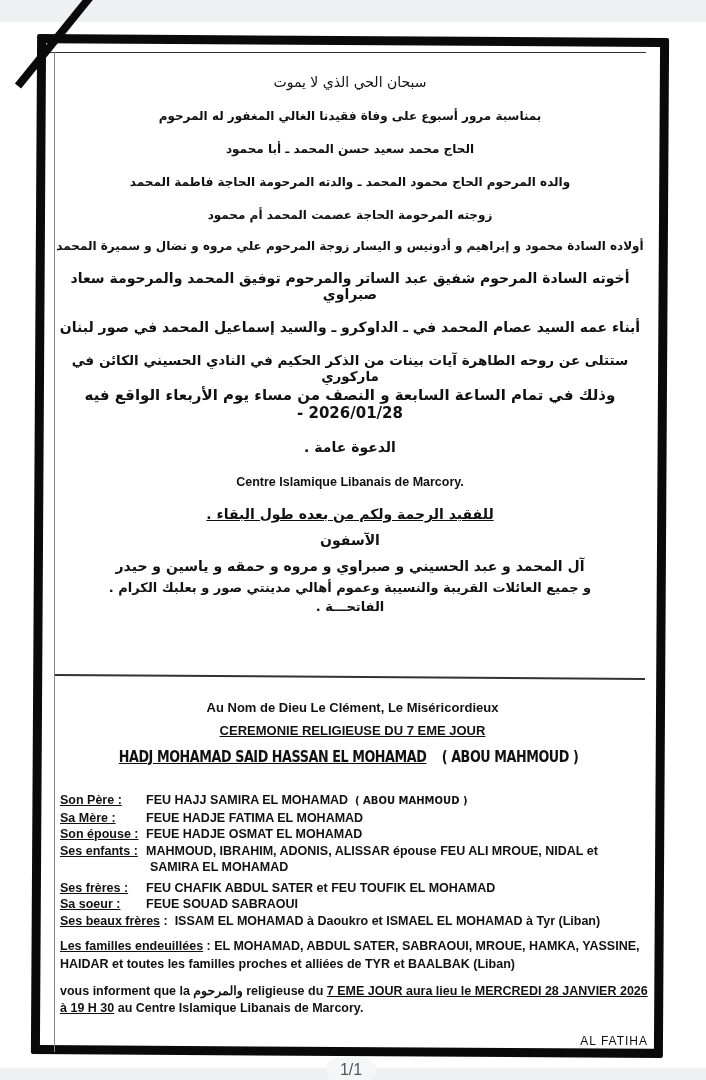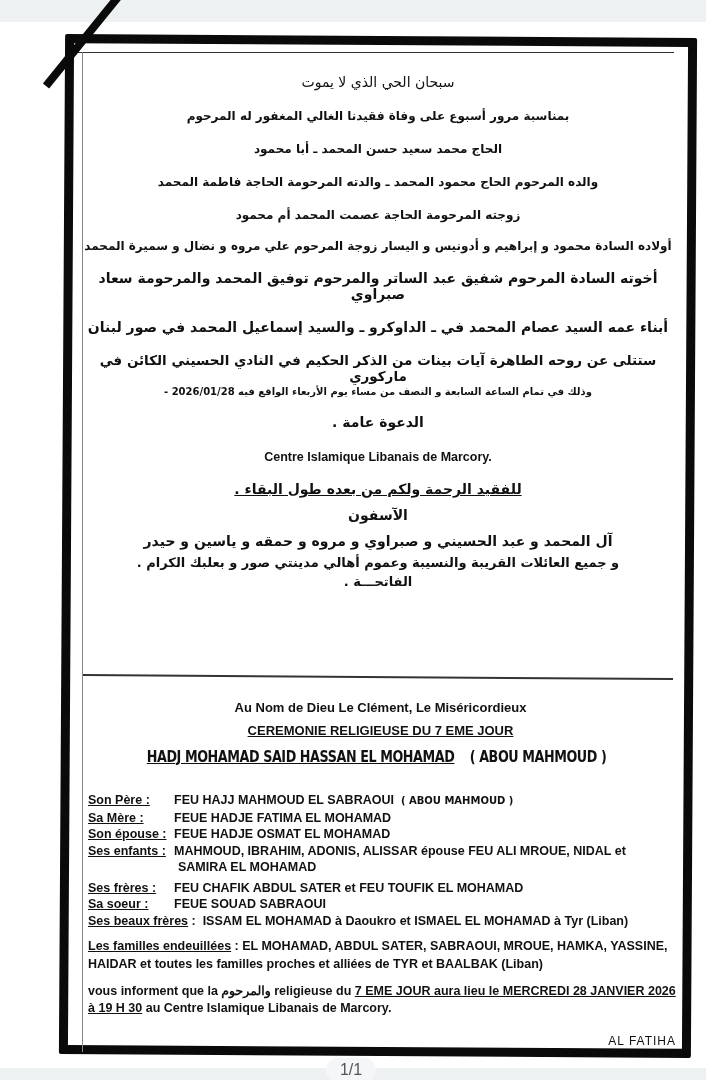--- a/index.html
+++ b/index.html
@@ -2,21 +2,21 @@
 <html><head>
 <meta charset="utf-8">
 <style>
   * { box-sizing: border-box; margin: 0; padding: 0; }
   html, body { width: 706px; height: 1080px; overflow: hidden; background: #ffffff; }
   body { position: relative; font-family: "Liberation Sans", sans-serif; color: #111; }
 
   .top-bar { position: absolute; left: 0; top: 0; width: 706px; height: 22px; background: #eef1f2; }
   .bottom-bar { position: absolute; left: 0; bottom: 0; width: 706px; height: 12px; background: #eef1f2; }
 
-  .page { position: absolute; left: 0; top: 22px; width: 678px; height: 1046px; background: #fff; margin-left: 28px; }
+  .page { position: absolute; left: 0; top: 22px; width: 678px; height: 1046px; background: #fff; }
 
   
   .frame {
     position: absolute; left: 34px; top: 14px; width: 632px; height: 1020px;
     border: 9px solid #0a0a0a; border-radius: 2px;
     transform: rotate(0.35deg);
   }
   .frame-inner-line {
     position: absolute; left: 46px; top: 30px; width: 600px; height: 1px; background: #333;
   }
@@ -77,21 +77,21 @@
   <div class="content">
     <div class="ar ar-head">سبحان الحي الذي لا يموت</div>
     <div class="ar ar-l">بمناسبة مرور أسبوع على وفاة فقيدنا الغالي المغفور له المرحوم</div>
     <div class="ar ar-l">الحاج محمد سعيد حسن المحمد ـ أبا محمود</div>
     <div class="ar ar-l">والده المرحوم الحاج محمود المحمد ـ والدته المرحومة الحاجة فاطمة المحمد</div>
     <div class="ar ar-l">زوجته المرحومة الحاجة عصمت المحمد أم محمود</div>
     <div class="ar ar-xs">أولاده السادة محمود و إبراهيم و أدونيس و اليسار زوجة المرحوم علي مروه و نضال و سميرة المحمد</div>
     <div class="ar ar-s">أخوته السادة المرحوم شفيق عبد الساتر والمرحوم توفيق المحمد والمرحومة سعاد صبراوي</div>
     <div class="ar ar-s">أبناء عمه السيد عصام المحمد في ـ الداوكرو ـ والسيد إسماعيل المحمد في صور لبنان</div>
     <div class="ar ar-s" style="font-size:13.5px;">ستتلى عن روحه  الطاهرة آيات بينات من الذكر الحكيم في النادي الحسيني الكائن في ماركوري</div>
-    <div class="ar ar-tight" style="font-size:10px;">وذلك في تمام الساعة السابعة  و النصف من مساء يوم الأربعاء الواقع فيه 2026/01/28 -</div>
+    <div class="ar ar-tight" style="font-size:15px;">وذلك في تمام الساعة السابعة  و النصف من مساء يوم الأربعاء الواقع فيه 2026/01/28 -</div>
     <div class="ar ar-s">الدعوة عامة   .</div>
     <div class="fr-center" style="font-size:12.5px;">Centre Islamique  Libanais  de  Marcory.</div>
     <div class="ar ar-s underline">للفقيد الرحمة ولكم من بعده طول البقاء .</div>
     <div class="ar ar-s" style="margin-top:10px;">الآسفون</div>
     <div class="ar ar-s" style="margin-top:10px;">آل المحمد و عبد الحسيني و صبراوي  و مروه  و حمقه و ياسين و حيدر</div>
     <div class="ar ar-tight" style="margin-top:6px;">و جميع العائلات القريبة والنسيبة وعموم أهالي مدينتي صور و بعلبك  الكرام  .</div>
     <div class="ar ar-tight" style="margin-top:4px;">الفاتحـــة .</div>
   </div>
 
   <div class="divider"></div>
@@ -99,21 +99,21 @@
   <div class="fr-section">
     <div class="fr-title">Au Nom de Dieu Le Clément, Le Miséricordieux</div>
     <div class="fr-sub">CEREMONIE RELIGIEUSE DU 7 EME JOUR</div>
     <div class="fr-name">
       <span class="n">HADJ MOHAMAD SAID HASSAN EL MOHAMAD</span><span class="alias">( ABOU MAHMOUD )</span>
     </div>
 
     <div class="rel-list">
       <div class="rel-row">
         <span class="rel-label">Son Père :</span>
-        <span class="rel-val"><span>FEU HAJJ MAHMOUD EL SABRAOUI</span>&nbsp; <span class="small">( ABOU MAHMOUD )</span></span>
+        <span class="rel-val"><span>FEU HAJJ SAMIRA EL MOHAMAD</span>&nbsp; <span class="small">( ABOU MAHMOUD )</span></span>
       </div>
       <div class="rel-row">
         <span class="rel-label">Sa Mère :</span>
         <span class="rel-val">FEUE HADJE FATIMA EL MOHAMAD</span>
       </div>
       <div class="rel-row">
         <span class="rel-label">Son épouse :</span>
         <span class="rel-val">FEUE HADJE OSMAT EL MOHAMAD</span>
       </div>
       <div class="rel-row">

